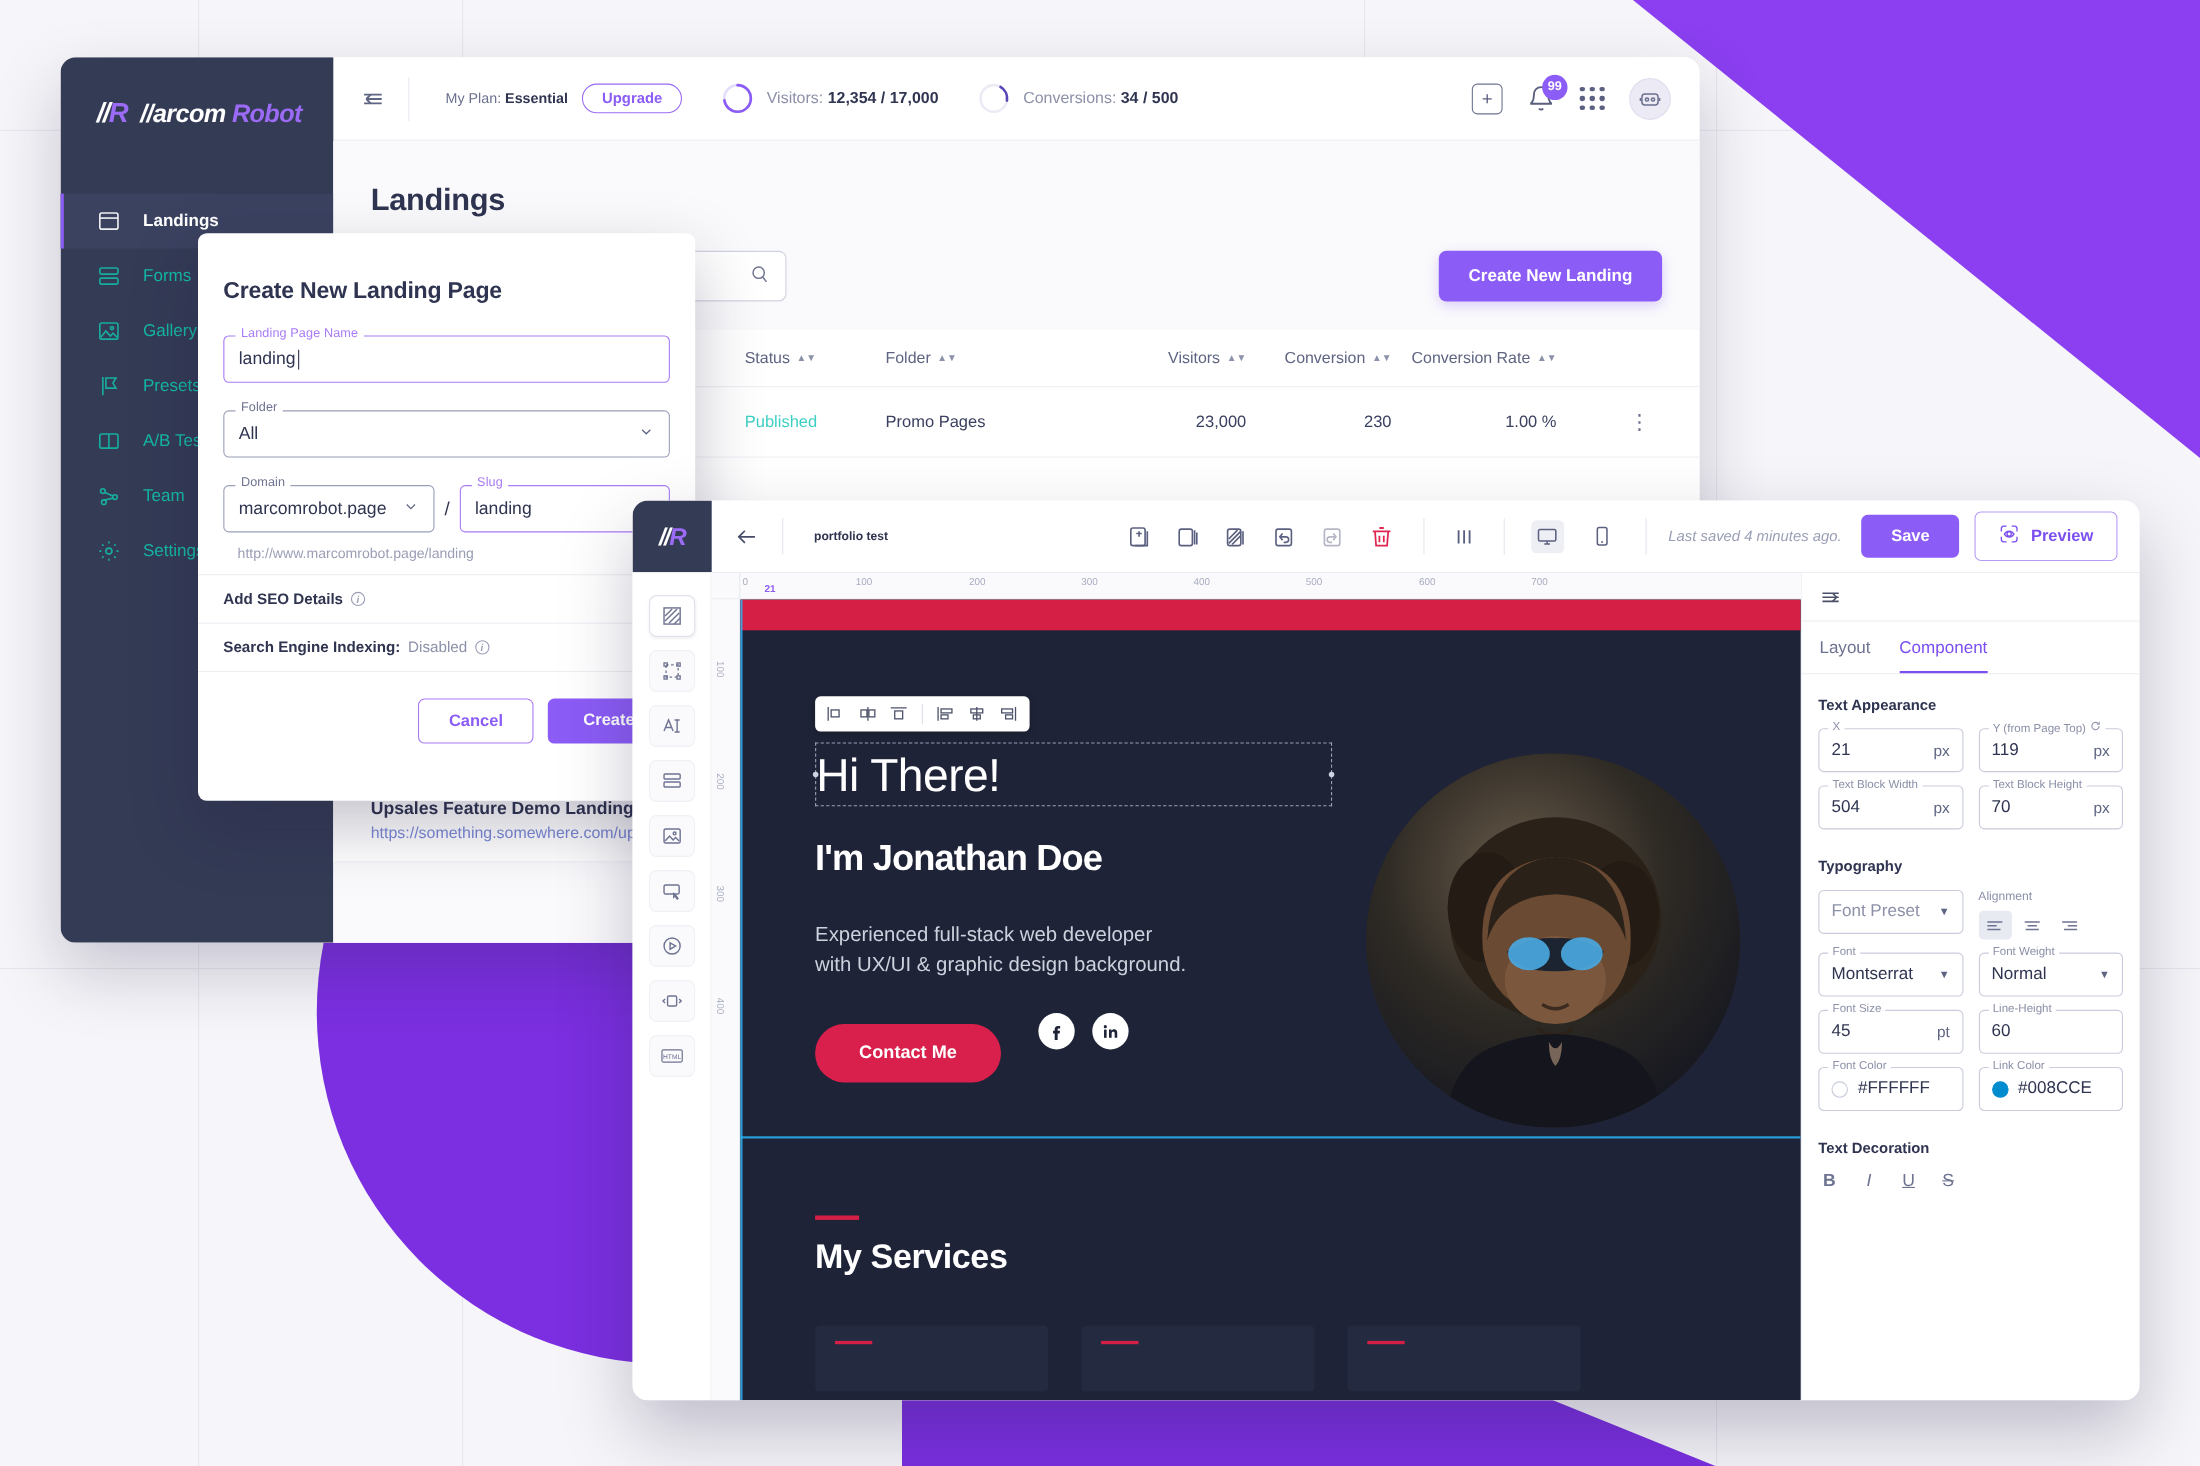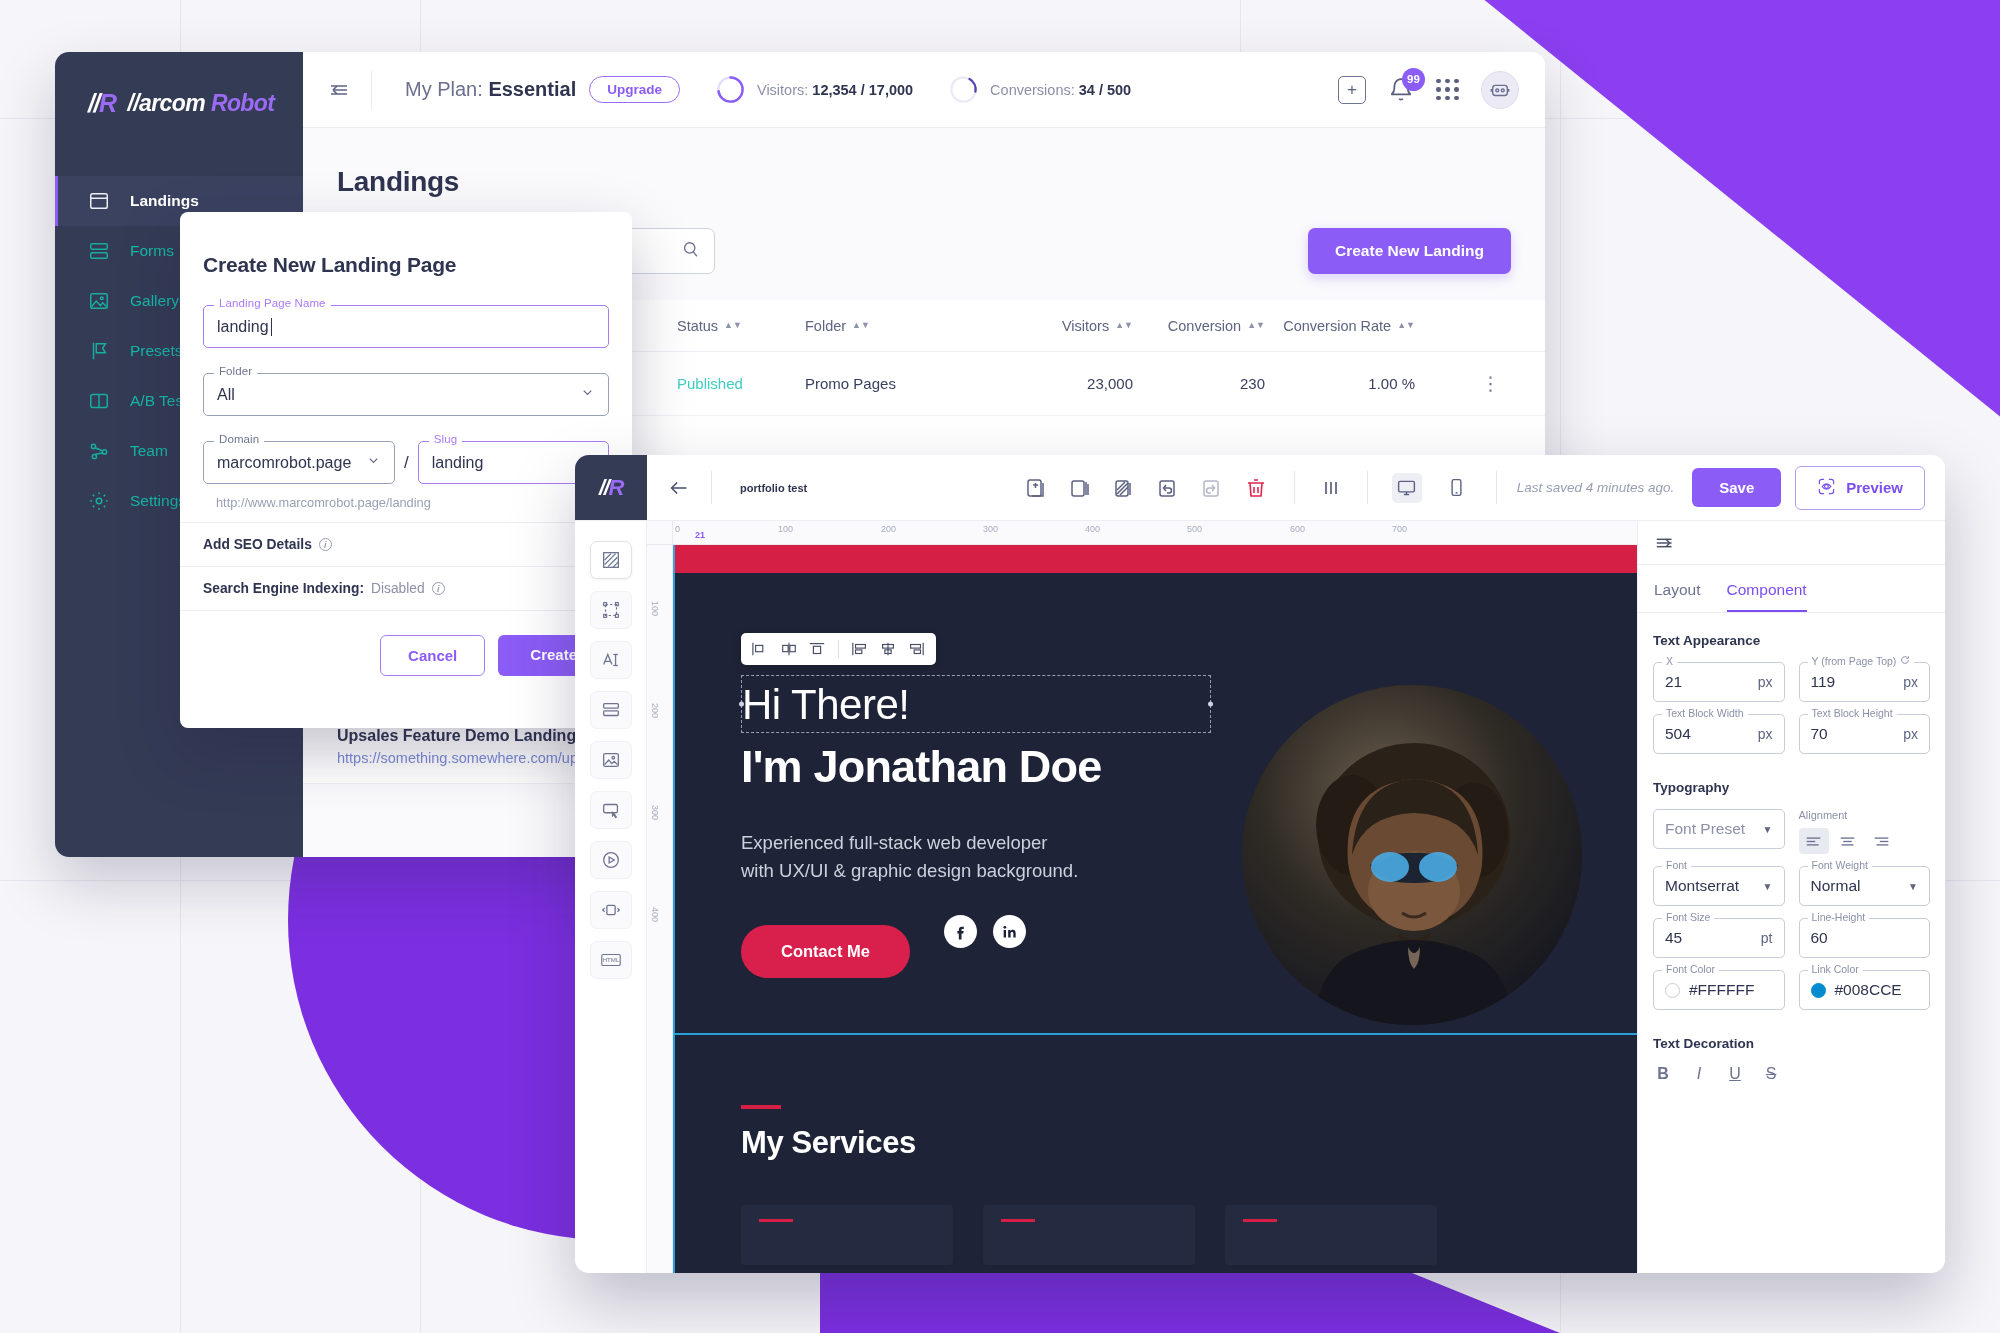--- a/index.html
+++ b/index.html
@@ -87,21 +87,21 @@
     height: 76px; display: flex; align-items: center;
     border-bottom: 1px solid #ececf3;
     padding: 0 26px 0 0; flex-shrink: 0;
   }
   .collapse-btn {
     width: 68px; display: flex; align-items: center; justify-content: center;
     color: #5e6482; cursor: pointer;
   }
   .topbar-divider { width: 1px; height: 40px; background: #ececf3; }
   .plan-wrap { display: flex; align-items: center; gap: 13px; padding-left: 33px; }
-  .plan-text { font-size: 20px; color: #6b7090; }
+  .plan-text { font-size: 13px; color: #6b7090; }
   .plan-text b { color: #2f3450; font-weight: 700; }
   .upgrade-btn {
     border: 1.4px solid #9b6bf5; color: #8b5cf6;
     border-radius: 20px; padding: 5px 17px;
     font-size: 13.5px; font-weight: 600; cursor: pointer; background: #fff;
   }
   .stat-group { display: flex; align-items: center; gap: 12px; margin-left: 36px; }
   .ring { width: 29px; height: 29px; flex-shrink: 0; }
   .stat-label { font-size: 14.5px; color: #8c90a8; white-space: nowrap; }
   .stat-label b { color: #2f3450; font-weight: 700; }
@@ -322,21 +322,21 @@
   .hero-sel {
     border: 1px dashed #9aa0b8; padding: 7px 0 5px 0; position: relative;
   }
   .hero-sel::before, .hero-sel::after {
     content: ""; position: absolute; width: 5px; height: 5px; background: #cfd2e0; border-radius: 50%;
     top: 50%; transform: translateY(-50%);
   }
   .hero-sel::before { left: -3px; }
   .hero-sel::after { right: -3px; }
   .hero-hi { font-size: 42px; color: #fff; font-weight: 400; letter-spacing: -0.5px; line-height: 1.05; }
-  .hero-name { font-size: 45px; color: #fff; font-weight: 700; letter-spacing: -0.8px; margin-top: 8px; }
+  .hero-name { font-size: 33px; color: #fff; font-weight: 700; letter-spacing: -0.8px; margin-top: 28px; }
   .hero-desc { font-size: 18.5px; color: #cdd1dd; line-height: 1.52; margin-top: 36px; }
   .contact-btn {
     display: inline-flex; align-items: center; justify-content: center;
     background: #d91f4b; color: #fff; font-weight: 700; font-size: 16.5px;
     padding: 17px 40px; border-radius: 30px; margin-top: 40px; cursor: pointer;
   }
   .socials { display: inline-flex; gap: 16px; margin-left: 34px; vertical-align: middle; }
   .soc {
     width: 33px; height: 33px; border-radius: 50%; background: #fff;
     display: flex; align-items: center; justify-content: center;

